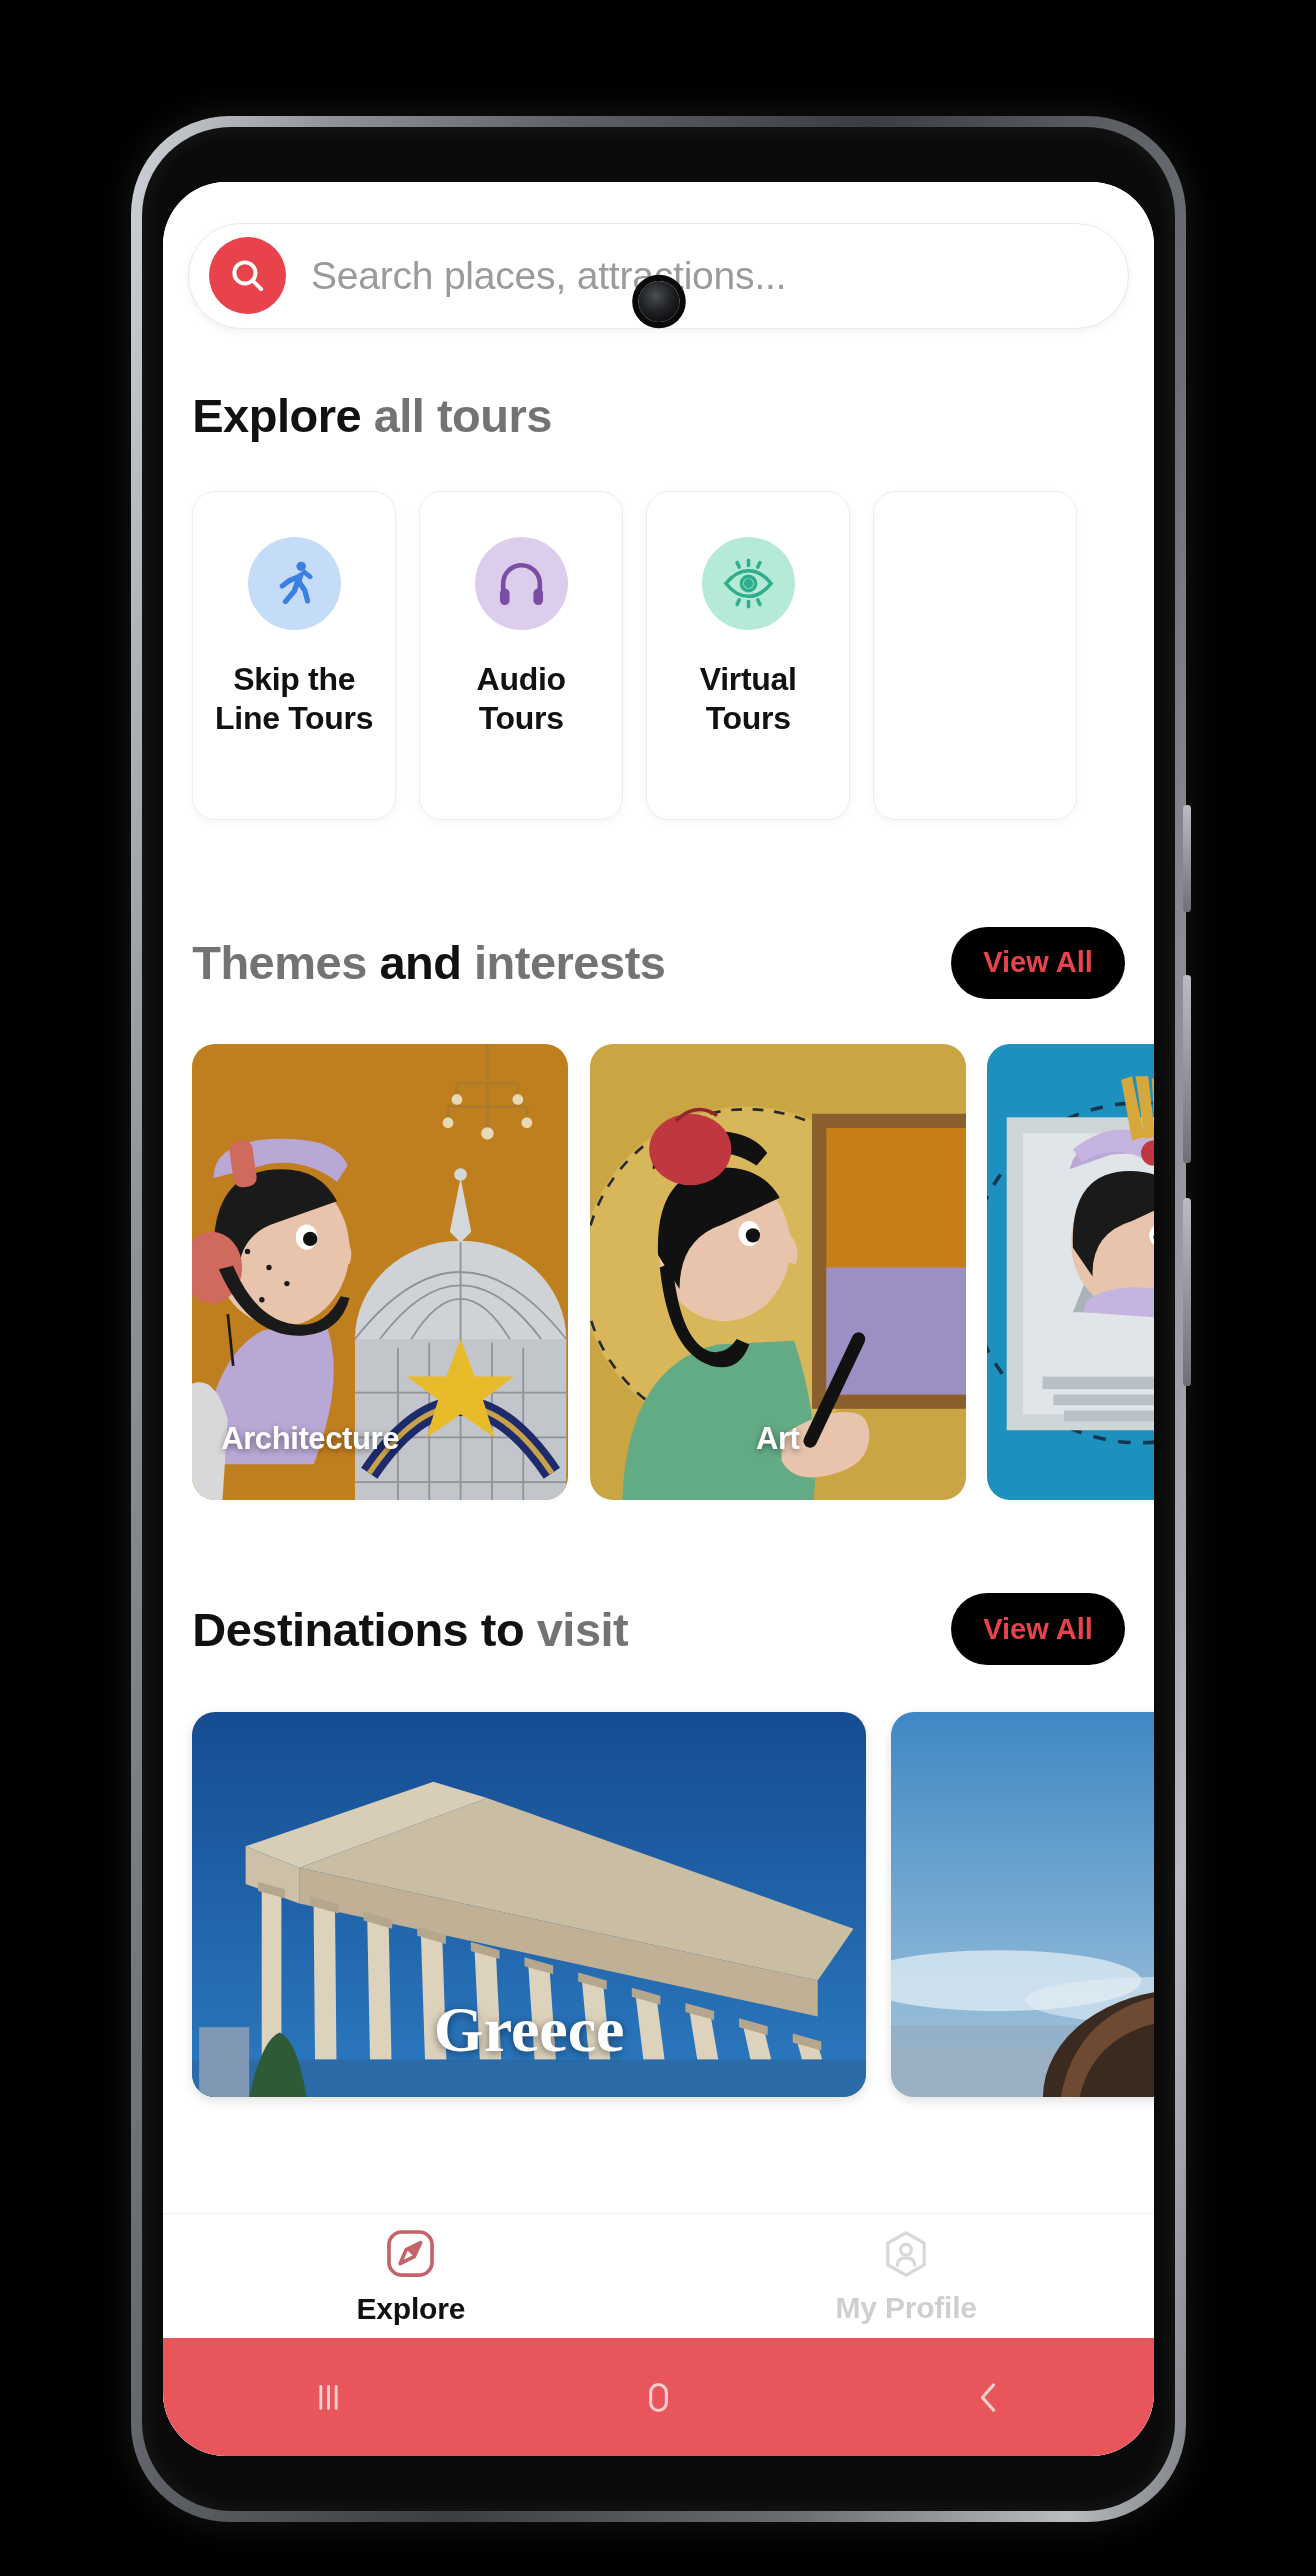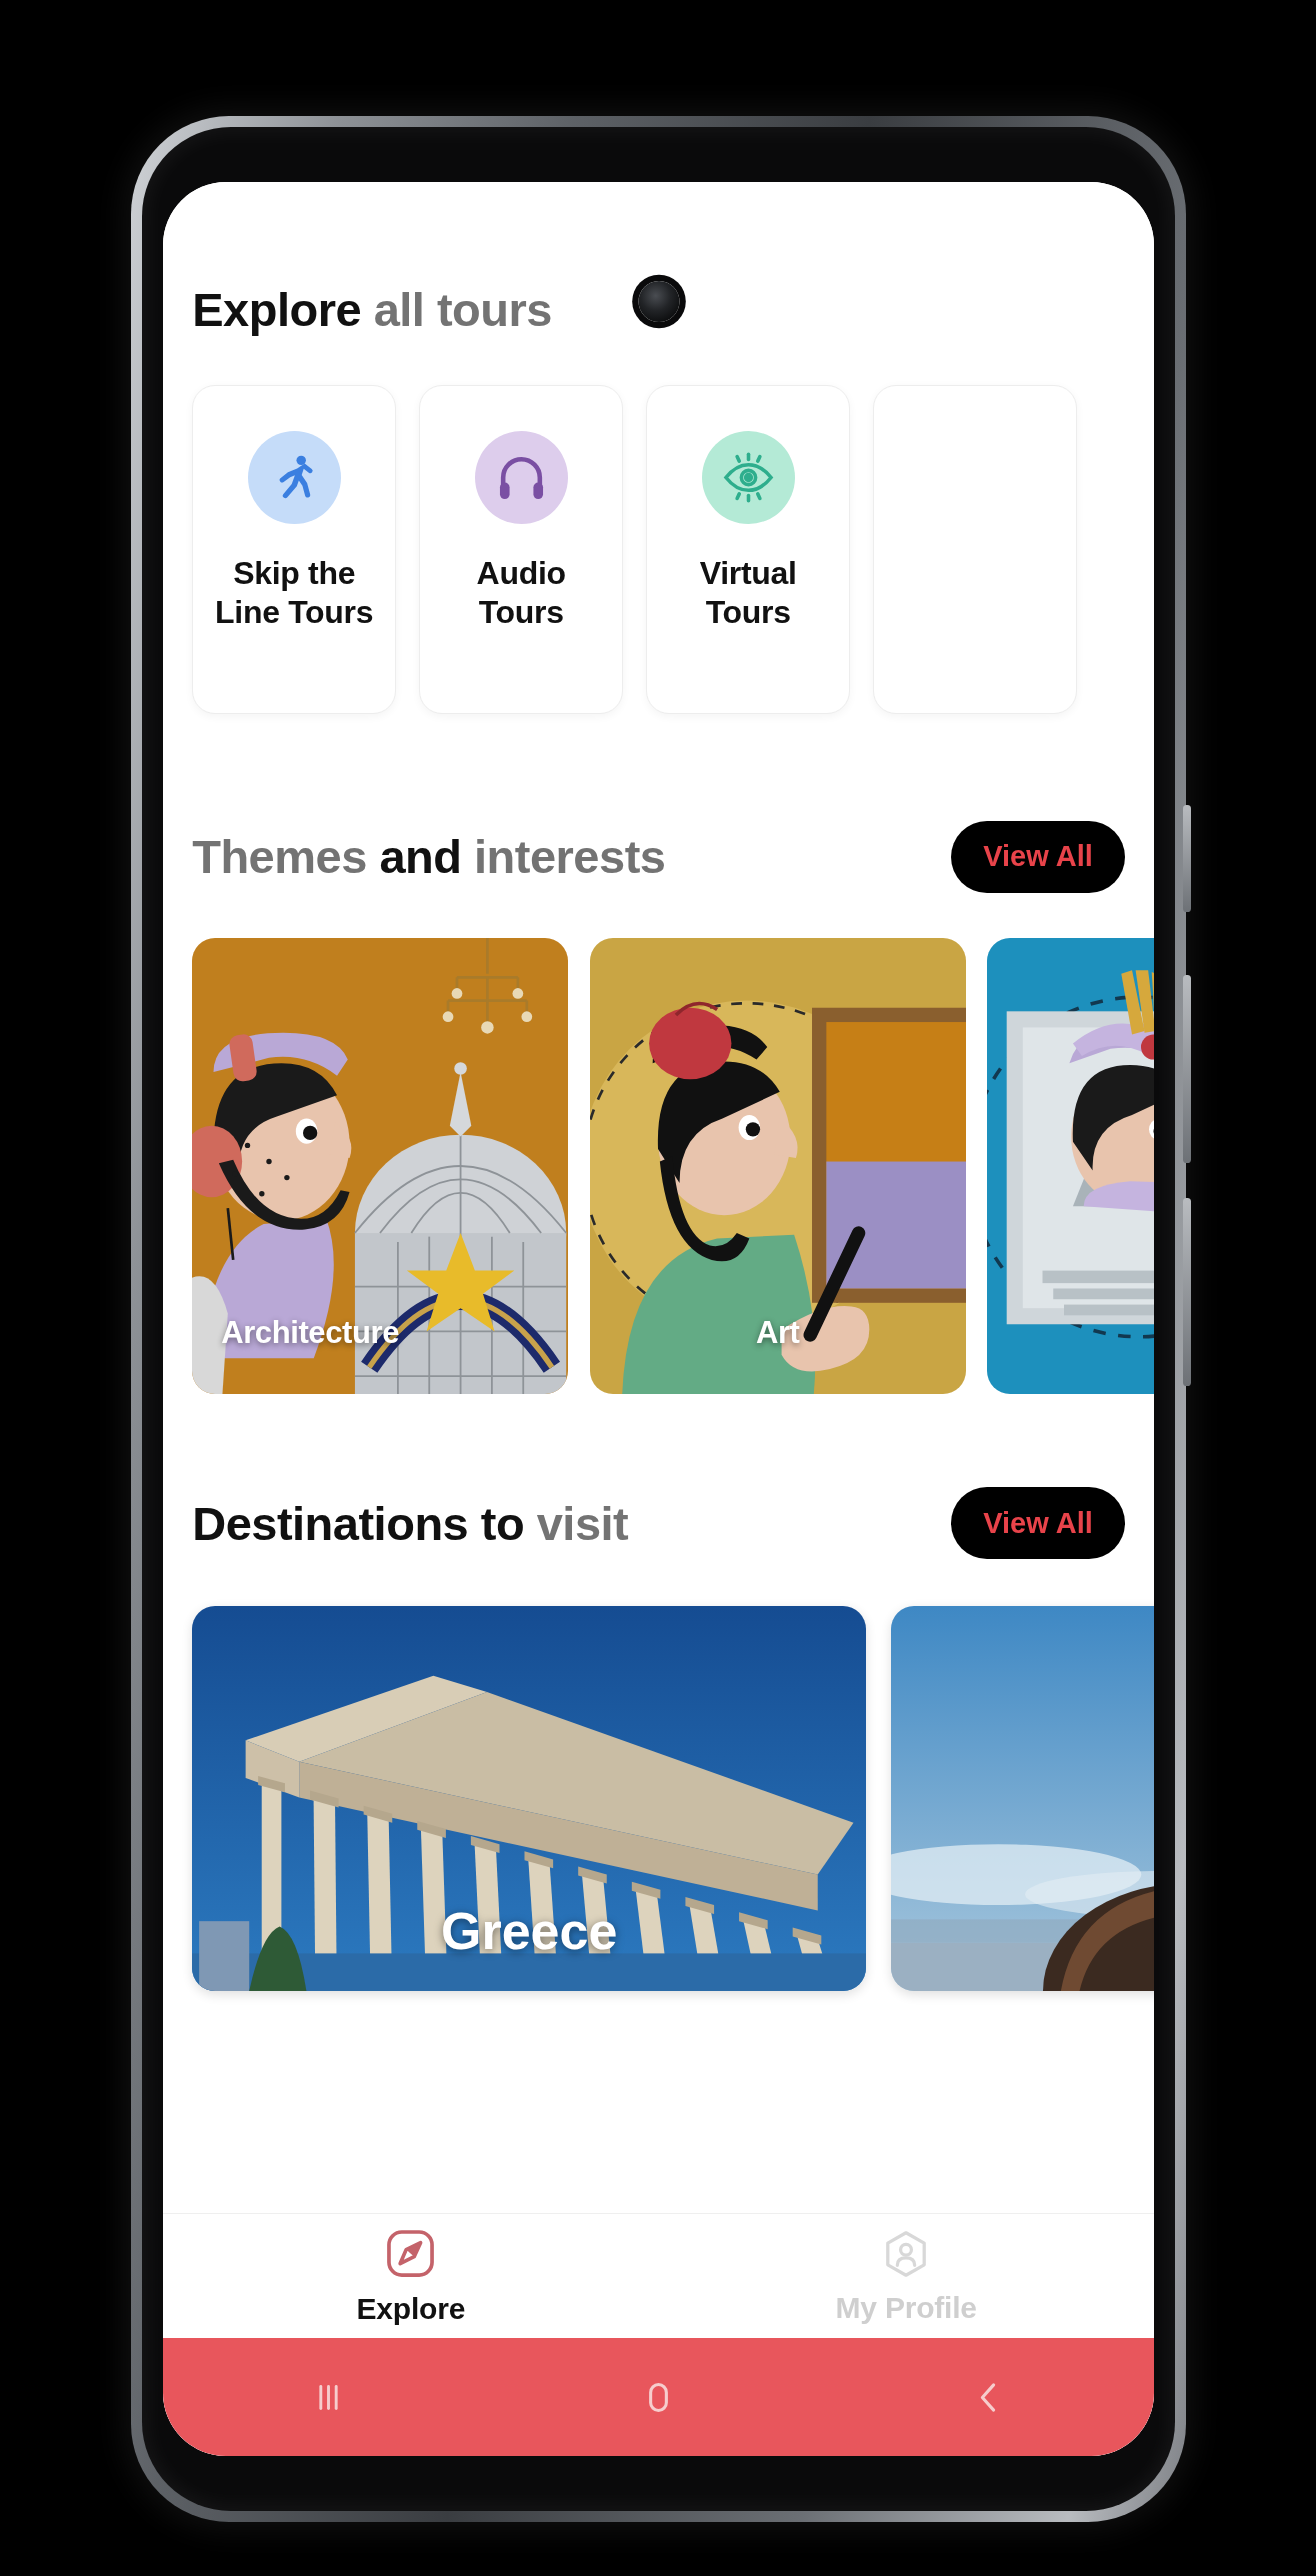--- a/index.html
+++ b/index.html
@@ -180,23 +180,24 @@
     height: 385px;
     border-radius: 23px;
     overflow: hidden;
     box-shadow: 0 3.6px 10.7px rgba(0,0,0,.12);
   }
   .dest-card .cap {
     position: absolute;
     left: 0; right: 0; bottom: 30px;
     text-align: center;
     color: #fff;
-    font-size: 52px;
+    font-size: 64px;
     font-weight: 700;
     text-shadow: 0 1.8px 8px rgba(0,0,0,.5);
+    font-family: Liberation Serif, serif;
   }
   .dest-card.second .cap { text-align: right; padding-right: 9px; }
 
   .spacer-lg { height: 107px; }
   .spacer-md { height: 93px; }
 
   
   .bottom-nav {
     position: absolute;
     left: 0; right: 0; bottom: 118px;
@@ -234,20 +235,31 @@
   <div class="phone-outer">
     <div class="side-btn b1"></div>
     <div class="side-btn b2"></div>
     <div class="side-btn b3"></div>
     <div class="phone-bezel">
       <div class="screen">
         <div class="app">
 
           <div class="app-scroll">
 
+            <div class="search-wrap">
+              <div class="search-bar">
+                <div class="search-circle">
+                  <svg width="41" height="41" viewBox="0 0 24 24" fill="none" stroke="#ffffff" stroke-width="2.3" stroke-linecap="round">
+                    <circle cx="10.5" cy="10.5" r="6.2"></circle>
+                    <line x1="15.2" y1="15.2" x2="20" y2="20"></line>
+                  </svg>
+                </div>
+                <div class="search-placeholder">Search places, attractions...</div>
+              </div>
+            </div>
 
             <div style="height:59px"></div>
 
             <div class="sec-head">
               <div class="sec-title"><span>Explore </span><span class="accent">all tours</span></div>
             </div>
 
             <div class="type-row">
 
               <div class="type-card">

